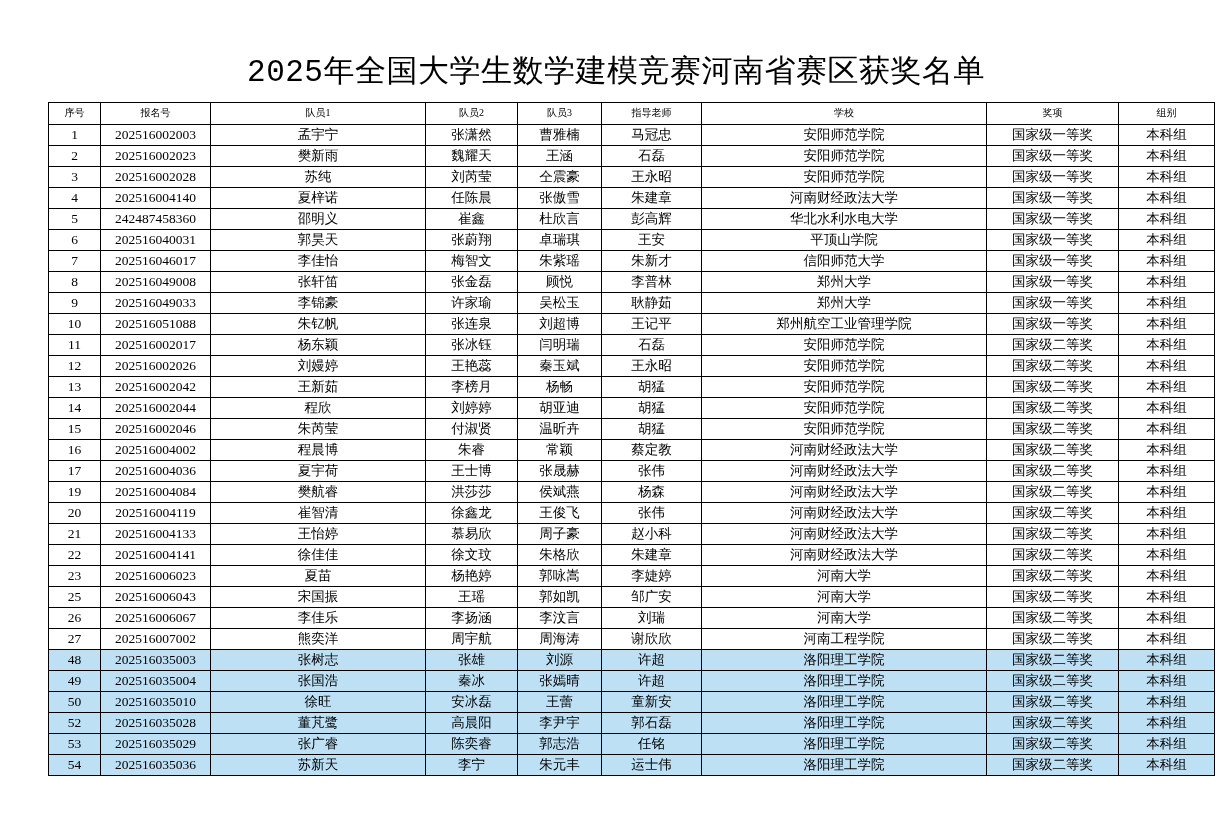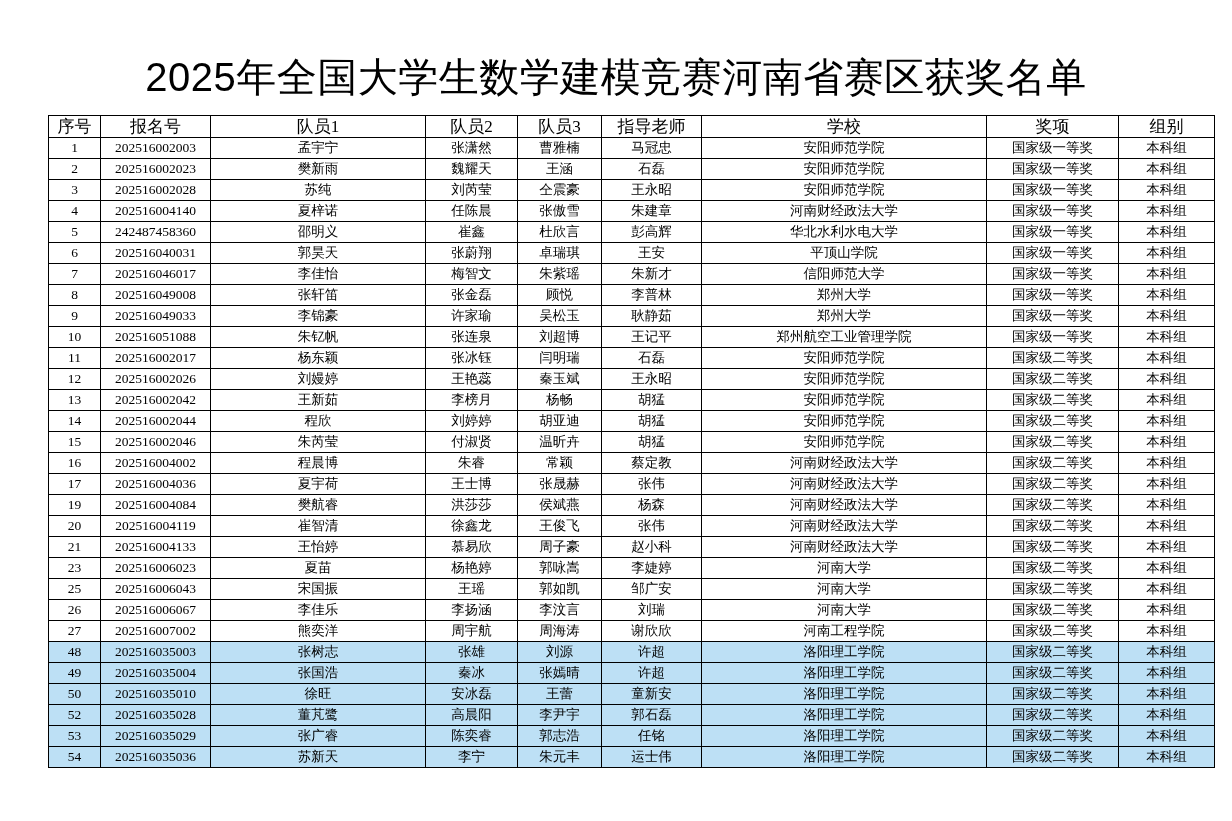--- a/index.html
+++ b/index.html
@@ -15,26 +15,26 @@
     overflow: hidden;
   }
   .page {
     position: relative;
     width: 1232px;
     height: 821px;
     box-sizing: border-box;
   }
   .title {
     text-align: center;
-    font-size: 40px;
+    font-size: 31px;
     font-weight: 400;
     letter-spacing: 0.5px;
     padding-top: 50px;
     padding-bottom: 10px;
-    font-family: Liberation Sans, sans-serif;
+    font-family: Liberation Mono, monospace;
   }
   .table-wrap {
     padding: 0 48px;
   }
   table.award {
     border-collapse: collapse;
     width: 1136px;
     table-layout: fixed;
     font-size: 13.5px;
     line-height: 1.05;
@@ -45,21 +45,21 @@
     text-align: center;
     vertical-align: middle;
     height: 20px;
     padding: 0 2px;
     white-space: nowrap;
     overflow: hidden;
     font-weight: 400;
   }
   table.award thead th {
     height: 21px;
-    font-size: 17px;
+    font-size: 10px;
   }
   col.c-idx { width: 52px; }
   col.c-reg { width: 110px; }
   col.c-m1  { width: 215px; }
   col.c-m2  { width: 92px; }
   col.c-m3  { width: 84px; }
   col.c-adv { width: 100px; }
   col.c-sch { width: 285px; }
   col.c-awd { width: 132px; }
   col.c-grp { width: 96px; }
@@ -316,20 +316,31 @@
             <td>202516004133</td>
             <td>王怡婷</td>
             <td>慕易欣</td>
             <td>周子豪</td>
             <td>赵小科</td>
             <td>河南财经政法大学</td>
             <td>国家级二等奖</td>
             <td>本科组</td>
           </tr>
           <tr>
+            <td>22</td>
+            <td>202516004141</td>
+            <td>徐佳佳</td>
+            <td>徐文玟</td>
+            <td>朱格欣</td>
+            <td>朱建章</td>
+            <td>河南财经政法大学</td>
+            <td>国家级二等奖</td>
+            <td>本科组</td>
+          </tr>
+          <tr>
             <td>23</td>
             <td>202516006023</td>
             <td>夏苗</td>
             <td>杨艳婷</td>
             <td>郭咏嵩</td>
             <td>李婕婷</td>
             <td>河南大学</td>
             <td>国家级二等奖</td>
             <td>本科组</td>
           </tr>

